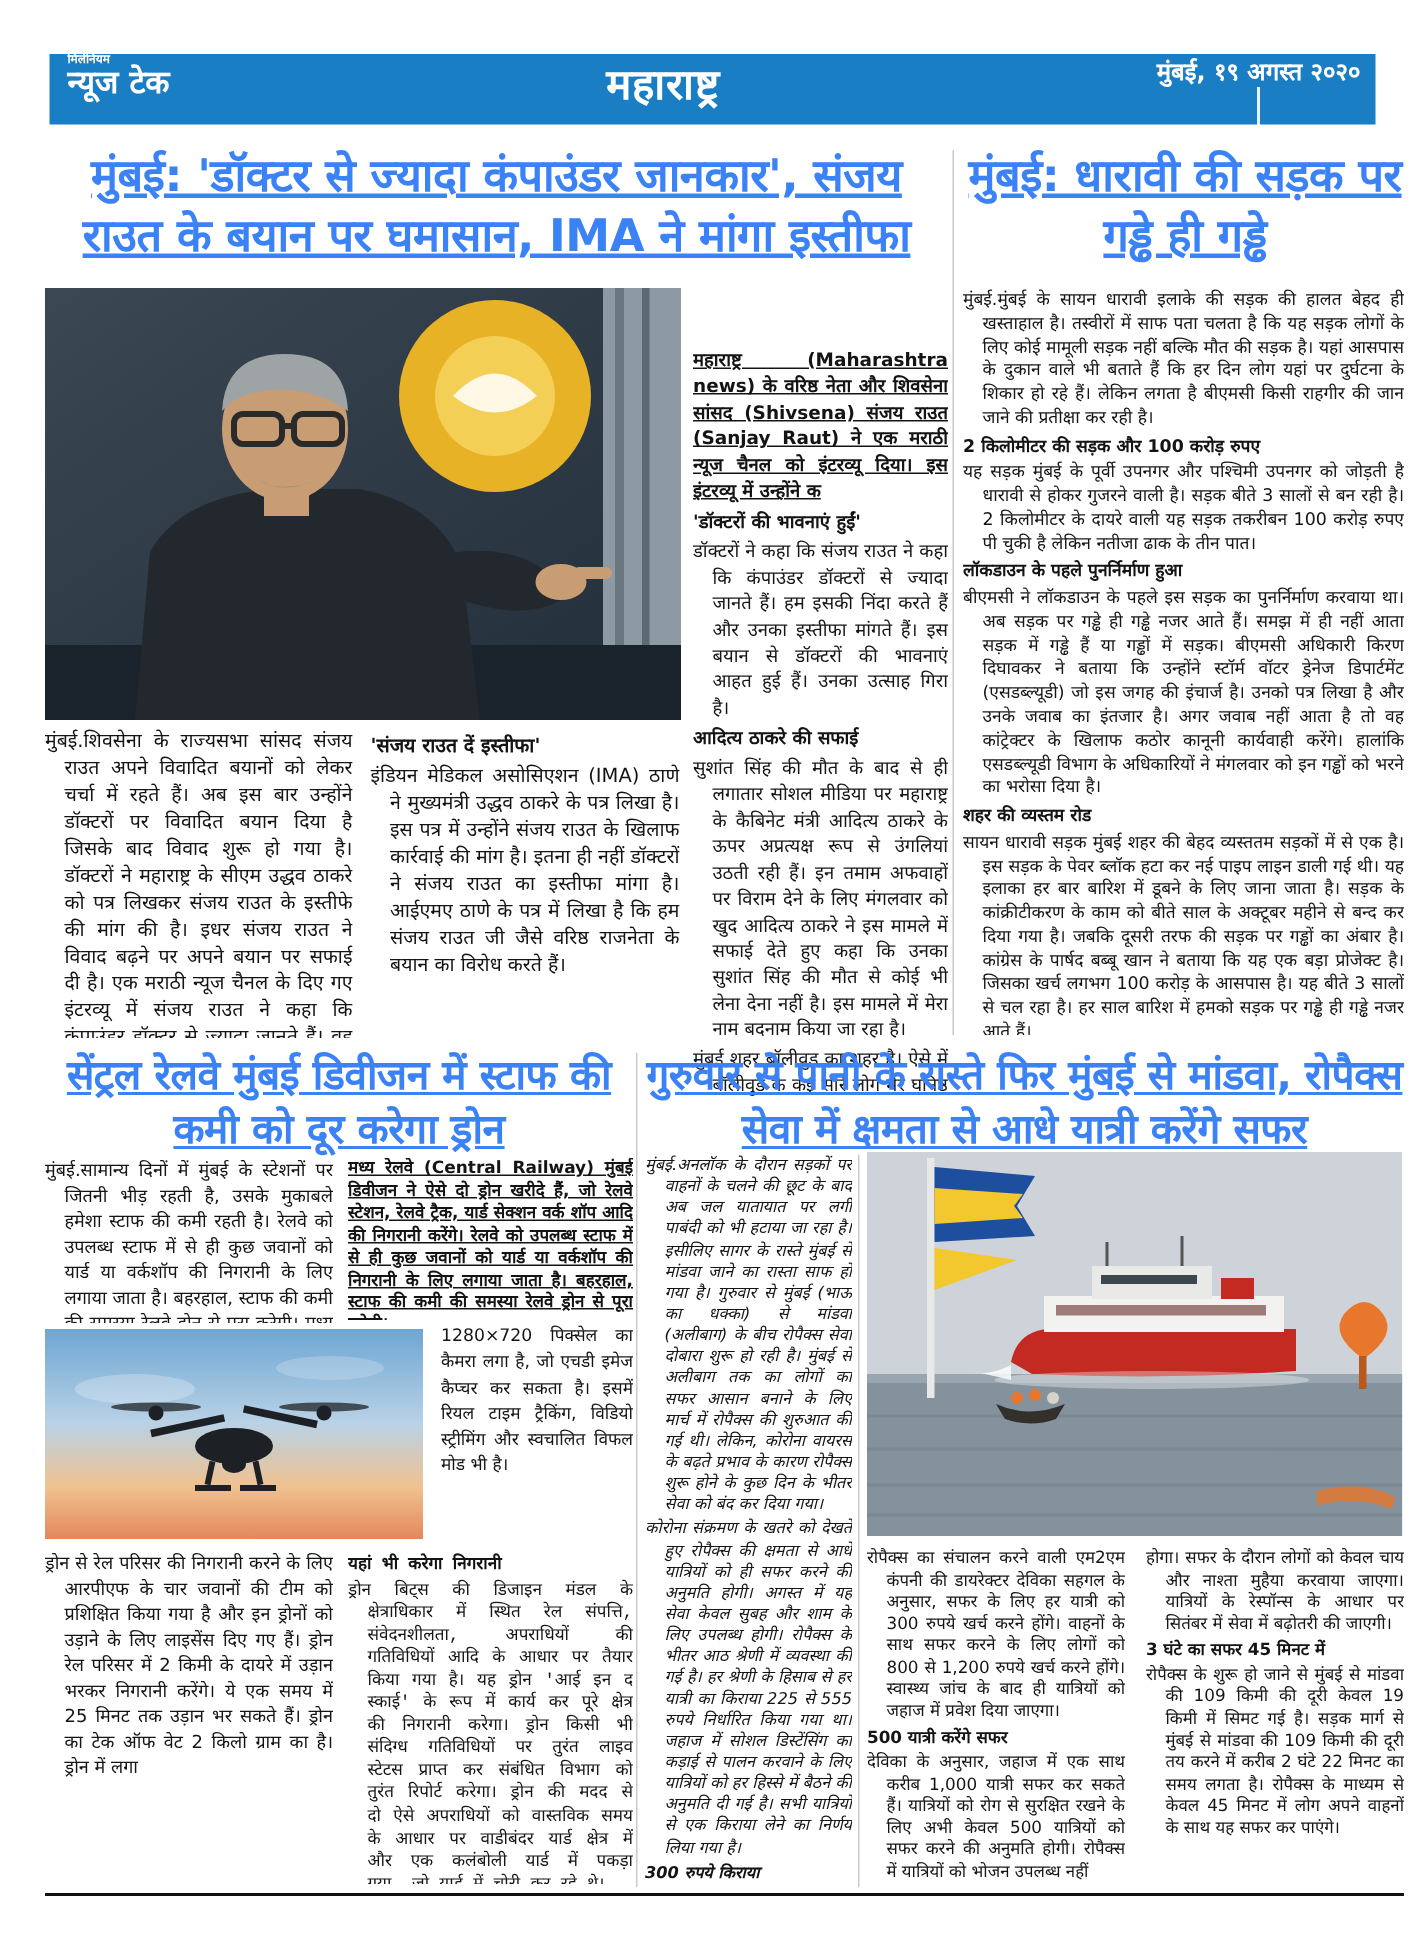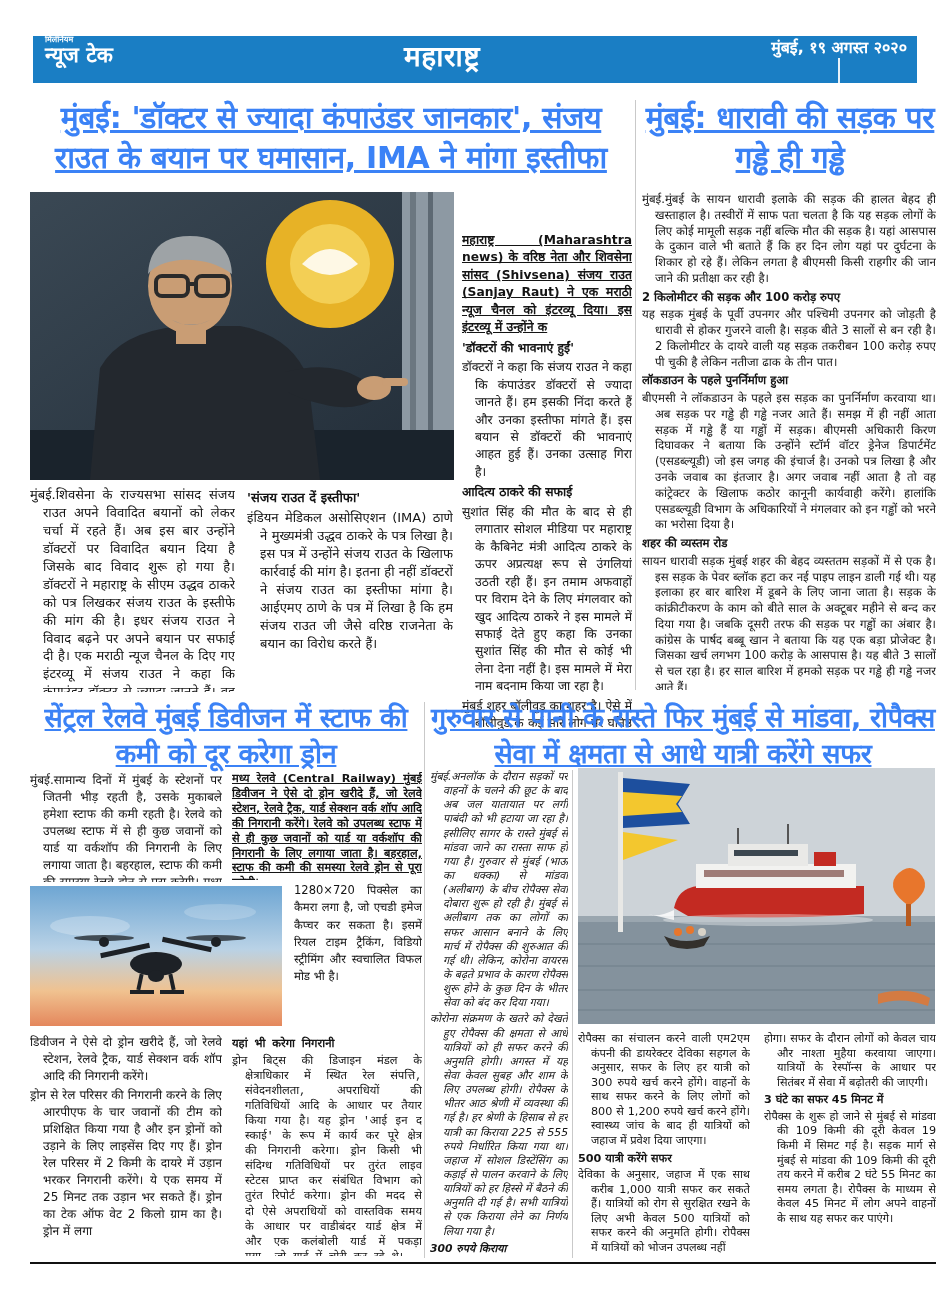--- a/index.html
+++ b/index.html
@@ -156,21 +156,20 @@
       <ellipse cx="126" cy="90" rx="8" ry="6"></ellipse>
     </g>
   </svg>
 </div>
 
 <div class="abs col" style="left:294px;top:882px;width:128px;height:146px;font-size:11.5px;line-height:1.5;text-align:justify;">
   <p>1280×720 पिक्सेल का कैमरा लगा है, जो एचडी इमेज कैप्चर कर सकता है। इसमें रियल टाइम ट्रैकिंग, विडियो स्ट्रीमिंग और स्वचालित विफल मोड भी है।</p>
 </div>
 
 <div class="abs col t4" style="left:30px;top:1034px;width:192px;height:222px;">
-  <p class="hang">डिवीजन ने ऐसे दो ड्रोन खरीदे हैं, जो रेलवे स्टेशन, रेलवे ट्रैक, यार्ड सेक्शन वर्क शॉप आदि की निगरानी करेंगे।</p>
   <p class="hang">ड्रोन से रेल परिसर की निगरानी करने के लिए आरपीएफ के चार जवानों की टीम को प्रशिक्षित किया गया है और इन ड्रोनों को उड़ाने के लिए लाइसेंस दिए गए हैं। ड्रोन रेल परिसर में 2 किमी के दायरे में उड़ान भरकर निगरानी करेंगे। ये एक समय में 25 मिनट तक उड़ान भर सकते हैं। ड्रोन का टेक ऑफ वेट 2 किलो ग्राम का है। ड्रोन में लगा</p>
 </div>
 
 <div class="abs col" style="left:232px;top:1034px;width:190px;height:222px;font-size:11.4px;line-height:1.32;font-family:Liberation Mono, monospace;">
   <p class="sub">यहां भी करेगा निगरानी</p>
   <p class="hang">ड्रोन बिट्स की डिजाइन मंडल के क्षेत्राधिकार में स्थित रेल संपत्ति, संवेदनशीलता, अपराधियों की गतिविधियों आदि के आधार पर तैयार किया गया है। यह ड्रोन 'आई इन द स्काई' के रूप में कार्य कर पूरे क्षेत्र की निगरानी करेगा। ड्रोन किसी भी संदिग्ध गतिविधियों पर तुरंत लाइव स्टेटस प्राप्त कर संबंधित विभाग को तुरंत रिपोर्ट करेगा। ड्रोन की मदद से दो ऐसे अपराधियों को वास्तविक समय के आधार पर वाडीबंदर यार्ड क्षेत्र में और एक कलंबोली यार्ड में पकड़ा गया, जो यार्ड में चोरी कर रहे थे।</p>
 </div>
 
 <div class="abs vline" style="left:424px;top:702px;height:556px;"></div>
 <div class="abs vline" style="left:572px;top:770px;height:488px;"></div>
@@ -228,16 +227,16 @@
 
 <div class="abs col t6" style="left:578px;top:1032px;width:172px;height:228px;">
   <p class="hang">रोपैक्स का संचालन करने वाली एम2एम कंपनी की डायरेक्टर देविका सहगल के अनुसार, सफर के लिए हर यात्री को 300 रुपये खर्च करने होंगे। वाहनों के साथ सफर करने के लिए लोगों को 800 से 1,200 रुपये खर्च करने होंगे। स्वास्थ्य जांच के बाद ही यात्रियों को जहाज में प्रवेश दिया जाएगा।</p>
   <p class="sub">500 यात्री करेंगे सफर</p>
   <p class="hang">देविका के अनुसार, जहाज में एक साथ करीब 1,000 यात्री सफर कर सकते हैं। यात्रियों को रोग से सुरक्षित रखने के लिए अभी केवल 500 यात्रियों को सफर करने की अनुमति होगी। रोपैक्स में यात्रियों को भोजन उपलब्ध नहीं</p>
 </div>
 
 <div class="abs col t6" style="left:764px;top:1032px;width:172px;height:228px;">
   <p class="hang">होगा। सफर के दौरान लोगों को केवल चाय और नाश्ता मुहैया करवाया जाएगा। यात्रियों के रेस्पॉन्स के आधार पर सितंबर में सेवा में बढ़ोतरी की जाएगी।</p>
   <p class="sub">3 घंटे का सफर 45 मिनट में</p>
-  <p class="hang">रोपैक्स के शुरू हो जाने से मुंबई से मांडवा की 109 किमी की दूरी केवल 19 किमी में सिमट गई है। सड़क मार्ग से मुंबई से मांडवा की 109 किमी की दूरी तय करने में करीब 2 घंटे 55 मिनट का समय लगता है। रोपैक्स के माध्यम से केवल 45 मिनट में लोग अपने वाहनों के साथ यह सफर कर पाएंगे।</p>
+  <p class="hang">रोपैक्स के शुरू हो जाने से मुंबई से मांडवा की 109 किमी की दूरी केवल 19 किमी में सिमट गई है। सड़क मार्ग से मुंबई से मांडवा की 109 किमी की दूरी तय करने में करीब 2 घंटे 22 मिनट का समय लगता है। रोपैक्स के माध्यम से केवल 45 मिनट में लोग अपने वाहनों के साथ यह सफर कर पाएंगे।</p>
 </div>
 
 <div class="abs hline" style="left:30px;top:1262px;width:906px;height:2px;"></div>
 
 </body></html>

